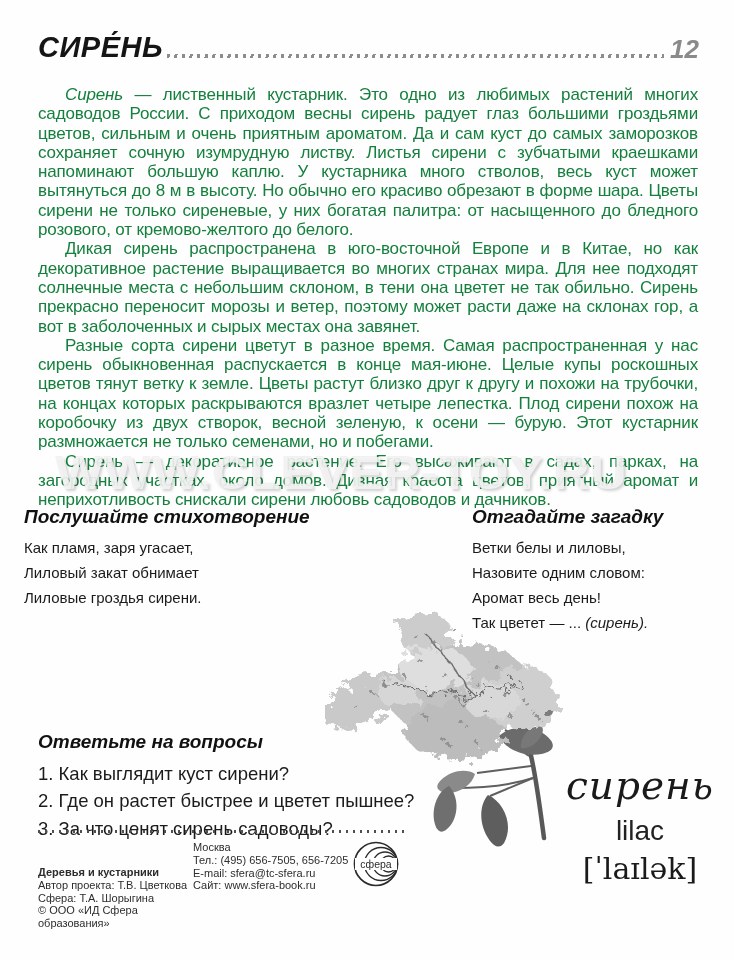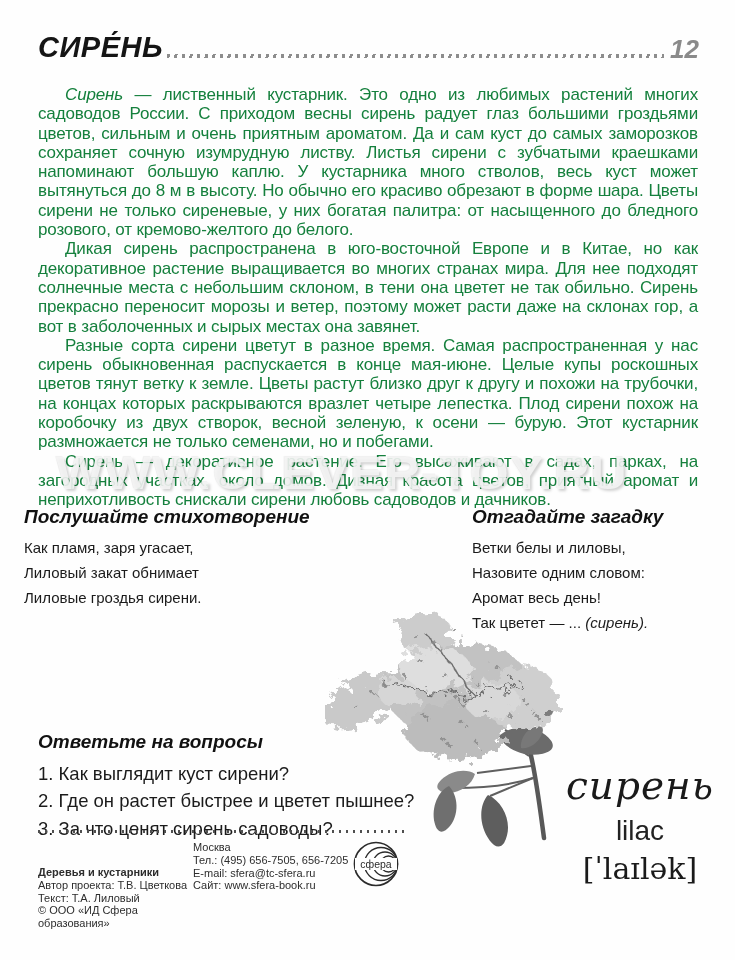--- a/index.html
+++ b/index.html
@@ -193,21 +193,21 @@
   <div class="vocab-en">lilac</div>
   <div class="vocab-ipa">[ˈlaɪlək]</div>
 </div>
 
 <div class="footer">
   <div class="footer-dots"></div>
   <div class="footer-cols">
     <div class="footer-col1">
       <div class="footer-series">Деревья и кустарники</div>
       <div>Автор проекта: Т.В. Цветкова</div>
-      <div>Текст: Т.А. Лиловый</div>
+      <div>Сфера: Т.А. Шорыгина</div>
       <div>© ООО «ИД Сфера образования»</div>
     </div>
     <div class="footer-col2">
       <div>Москва</div>
       <div>Тел.: (495) 656-7505, 656-7205</div>
       <div>E-mail: sfera@tc-sfera.ru</div>
       <div>Сайт: www.sfera-book.ru</div>
     </div>
   </div>
   <svg class="footer-logo" viewBox="0 0 48 48" aria-hidden="true">

